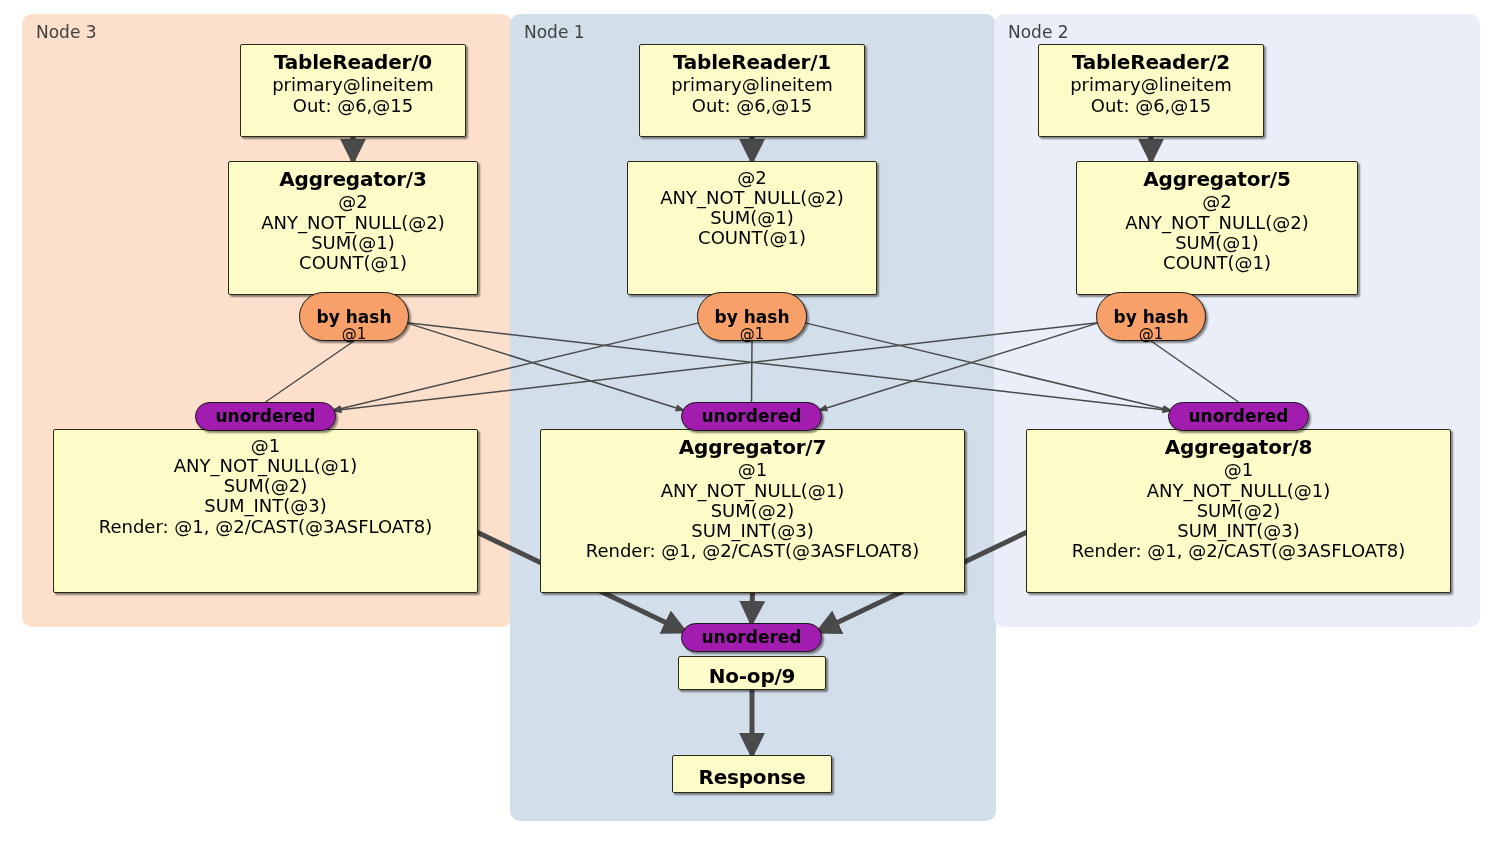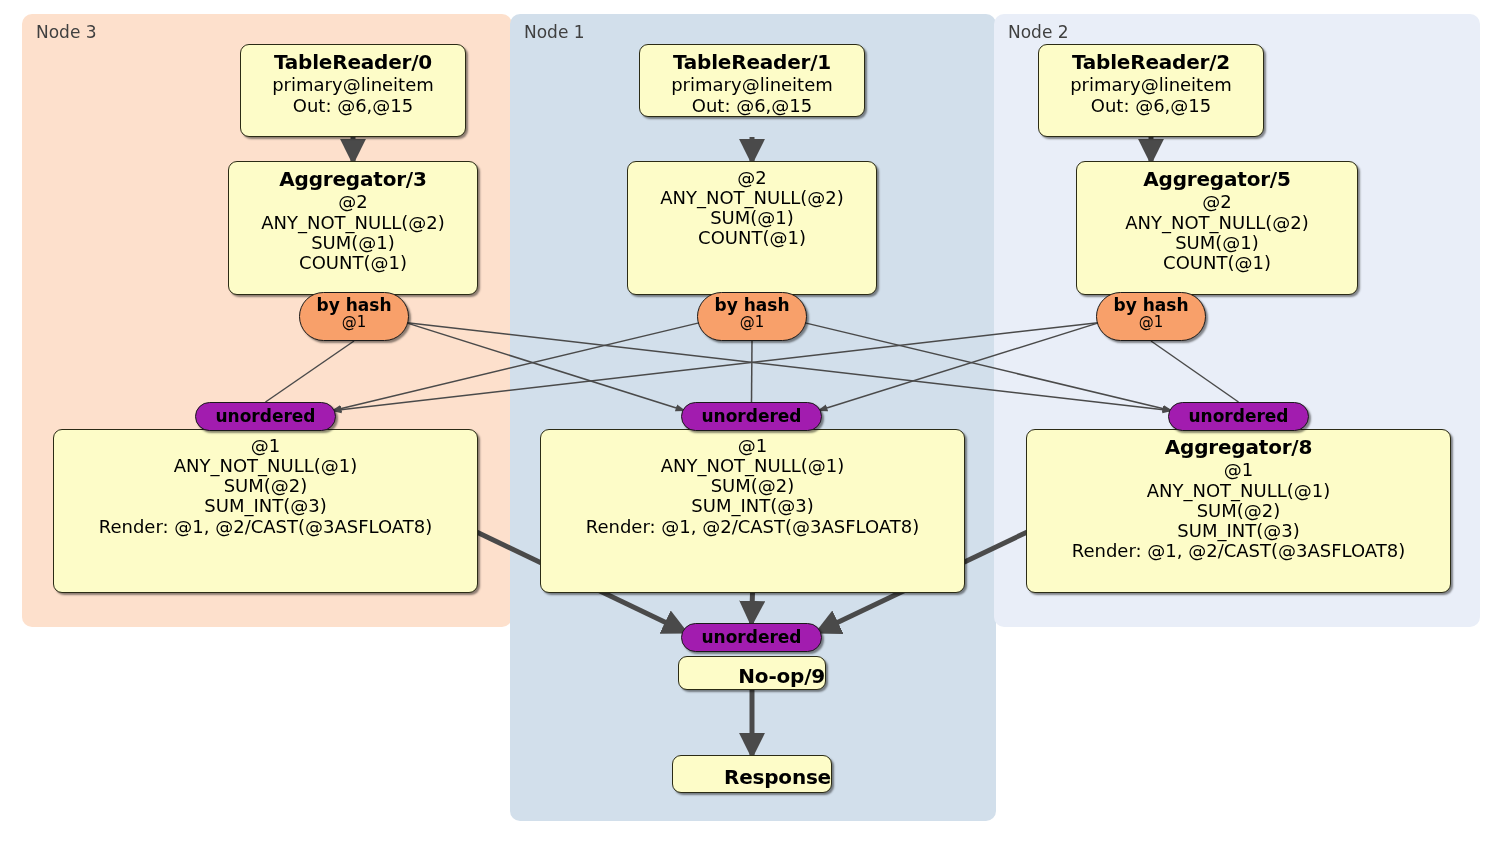--- a/index.html
+++ b/index.html
@@ -43,21 +43,21 @@
     height: 842px;
     pointer-events: none;
   }
 
   
   .proc {
     position: absolute;
     box-sizing: border-box;
     background: #fdfcc8;
     border: 1.6px solid #2b2b15;
-    border-radius: 9px;
+    border-radius: 2px;
     box-shadow: 2px 2px 2px rgba(0,0,0,0.45);
     text-align: center;
     padding-top: 6px;
     line-height: 1.12;
     color: #000000;
   }
   .proc .ttl {
     font-weight: bold;
     font-size: 20px;
     letter-spacing: -0.2px;
@@ -65,41 +65,41 @@
     margin-bottom: 2px;
   }
   .proc .ln {
     font-size: 18px;
     display: block;
     white-space: nowrap;
   }
   .proc.compact {
     display: flex;
     align-items: center;
-    justify-content: flex-end;
+    justify-content: center;
     padding-top: 6px;
   }
   .proc.compact .ttl {
     margin-bottom: 0;
   }
 
   
   .pill {
     position: absolute;
     box-sizing: border-box;
     border: 1.6px solid #1a1a1a;
     border-radius: 999px;
     box-shadow: 2px 2px 2px rgba(0,0,0,0.45);
     text-align: center;
     color: #000000;
     line-height: 1.05;
   }
   .pill.hash {
     background: #f8a06a;
-    padding-top: 4px;
+    padding-top: 16px;
   }
   .pill.unord {
     background: #a21caf;
     display: flex;
     align-items: center;
     justify-content: center;
   }
   .pill .ttl {
     font-weight: bold;
     font-size: 17px;
@@ -162,21 +162,21 @@
         <span class="ln">primary@lineitem</span>
         <span class="ln">Out: @6,@15</span>
       </div>
       <div class="proc" style="left: 228px; top: 161px; width: 250px; height: 134px;">
         <span class="ttl">Aggregator/3</span>
         <span class="ln">@2</span>
         <span class="ln">ANY_NOT_NULL(@2)</span>
         <span class="ln">SUM(@1)</span>
         <span class="ln">COUNT(@1)</span>
       </div>
-      <div class="proc" style="left: 639px; top: 44px; width: 226px; height: 73px;">
+      <div class="proc" style="left: 639px; top: 44px; width: 226px; height: 93px;">
         <span class="ttl">TableReader/1</span>
         <span class="ln">primary@lineitem</span>
         <span class="ln">Out: @6,@15</span>
       </div>
       <div class="proc" style="left: 627px; top: 161px; width: 250px; height: 134px;">
         <span class="ln">@2</span>
         <span class="ln">ANY_NOT_NULL(@2)</span>
         <span class="ln">SUM(@1)</span>
         <span class="ln">COUNT(@1)</span>
       </div>
@@ -193,20 +193,21 @@
         <span class="ln">COUNT(@1)</span>
       </div>
       <div class="proc" style="left: 53px; top: 429px; width: 425px; height: 164px;">
         <span class="ln">@1</span>
         <span class="ln">ANY_NOT_NULL(@1)</span>
         <span class="ln">SUM(@2)</span>
         <span class="ln">SUM_INT(@3)</span>
         <span class="ln">Render: @1, @2/CAST(@3ASFLOAT8)</span>
       </div>
       <div class="proc" style="left: 540px; top: 429px; width: 425px; height: 164px;">
+        <span class="ttl">Aggregator/7</span>
         <span class="ln">@1</span>
         <span class="ln">ANY_NOT_NULL(@1)</span>
         <span class="ln">SUM(@2)</span>
         <span class="ln">SUM_INT(@3)</span>
         <span class="ln">Render: @1, @2/CAST(@3ASFLOAT8)</span>
       </div>
       <div class="proc" style="left: 1026px; top: 429px; width: 425px; height: 164px;">
         <span class="ttl">Aggregator/8</span>
         <span class="ln">@1</span>
         <span class="ln">ANY_NOT_NULL(@1)</span>

